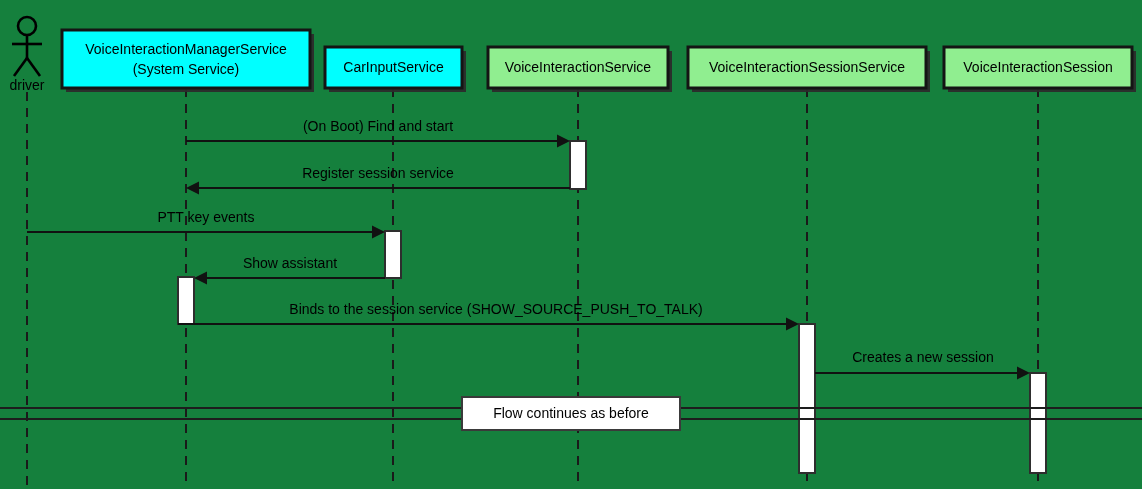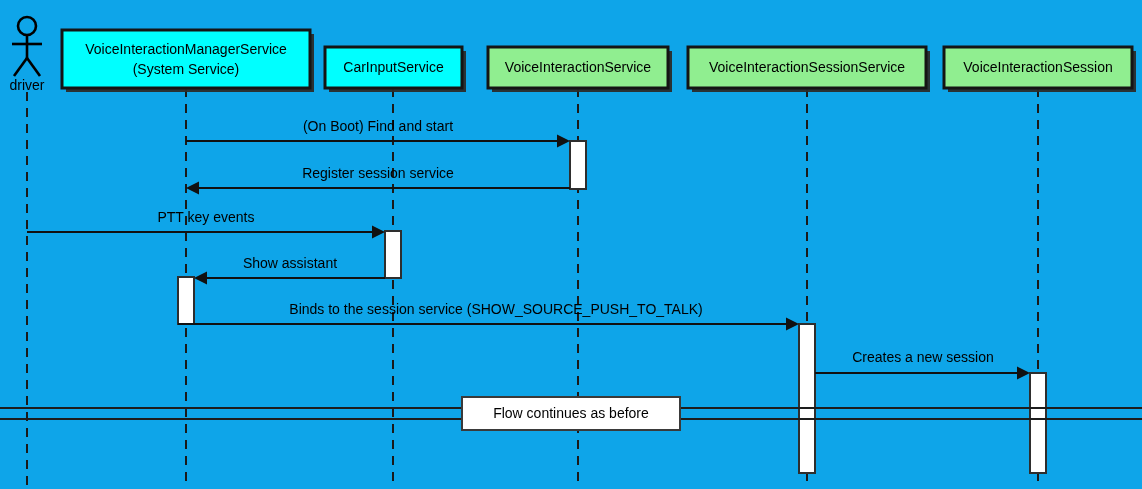--- a/index.html
+++ b/index.html
@@ -8,21 +8,21 @@
     padding: 0;
     background: #ffffff;
   }
   body {
     font-family: "Liberation Sans", sans-serif;
   }
   #diagram-root {
     position: relative;
     width: 1142px;
     height: 489px;
-    background: #0ea5e9;
+    background: #15803d;
     overflow: hidden;
   }
   svg#seq-svg {
     display: block;
     width: 1142px;
     height: 489px;
   }
   .lifeline {
     stroke: #1a1a1a;
     stroke-width: 2;

